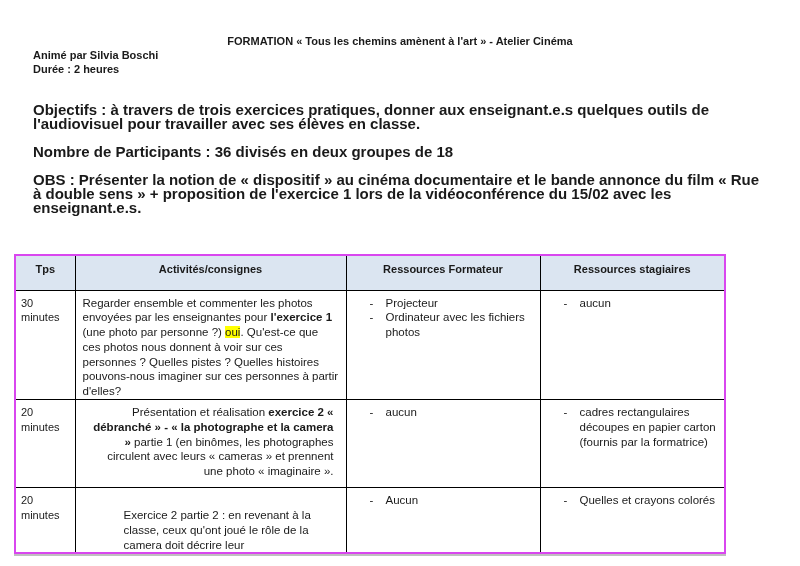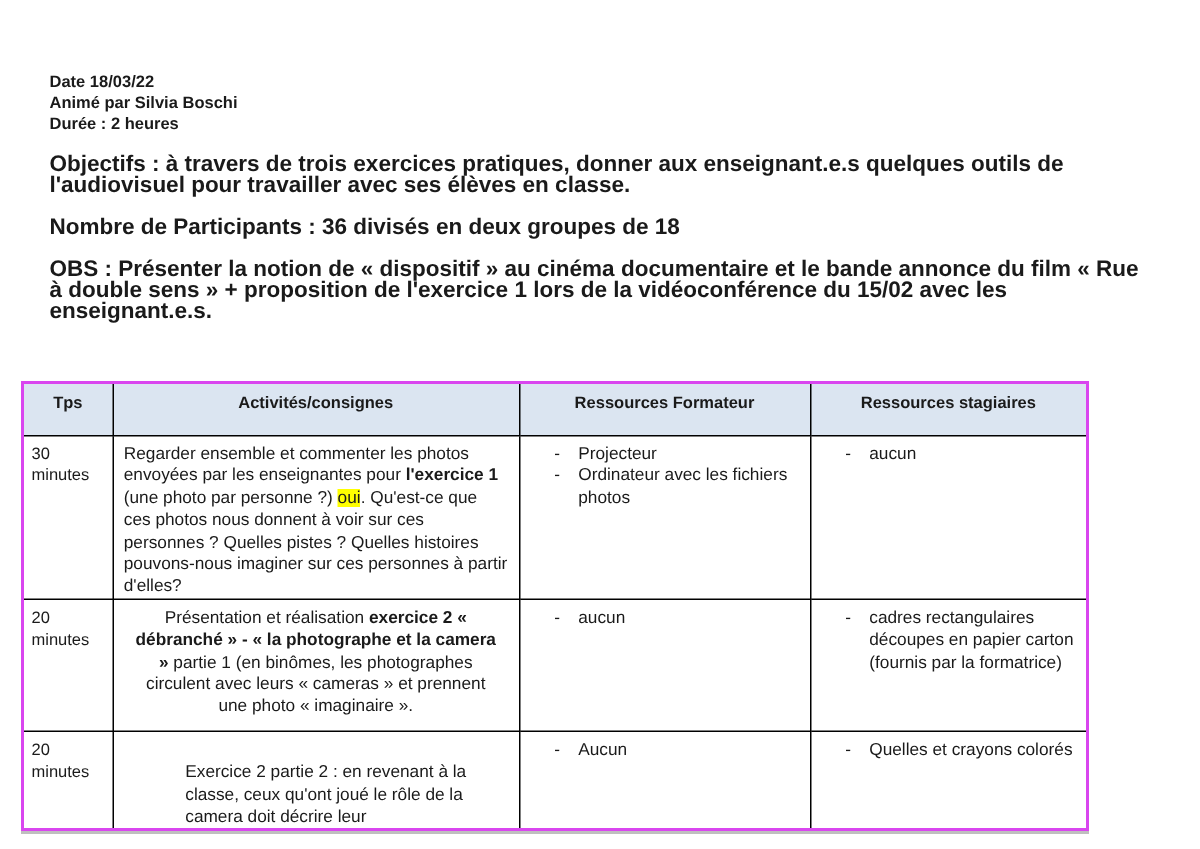--- a/index.html
+++ b/index.html
@@ -39,40 +39,40 @@
   }
   .schedule th {
     background: #dbe5f1;
     font-weight: bold; font-size: 11px;
     text-align: center; padding-top: 7px;
     height: 35px;
   }
   .schedule td { line-height: 14.8px; }
   td.tps { padding: 5px 3px 0 5px; font-size: 11px; }
   td.act { padding: 5px 7px 0 7px; }
-  td.act.center { text-align: center; padding-left: 12px; padding-right: 12px; }
+  td.act.center { text-align: right; padding-left: 12px; padding-right: 12px; }
   td.act.pad-top { padding-top: 20px; padding-left: 48px; }
   td.res { padding: 5px 4px 0 23px; }
   .dash-item { display: flex; }
   .dash { width: 16px; flex: 0 0 16px; }
   .dash-text { flex: 1; }
   .b { font-weight: bold; }
   .hl { background: #ffff00; }
   tr.r1 td { height: 100px; margin-top: 48px; }
   tr.r2 td { height: 88px; }
   tr.r3 td { height: 45px; }
 </style>
 </head>
 <body>
 
 <div class="page">
 
+  <div class="doc-title">FORMATION « Tous les chemins amènent à l'art » - Atelier Cinéma</div>
 
   <div class="meta-block">
-    <div>Date 18/03/22</div>
     <div>Animé par Silvia Boschi</div>
     <div>Durée : 2 heures</div>
   </div>
 
   <div class="para para-objectifs">Objectifs : à travers de trois exercices pratiques, donner aux enseignant.e.s quelques outils de l'audiovisuel pour travailler avec ses élèves en classe.</div>
   <div class="para para-participants">Nombre de Participants : 36 divisés en deux groupes de 18</div>
   <div class="para para-obs">OBS : Présenter la notion de « dispositif » au cinéma documentaire et le bande annonce du film « Rue à double sens » + proposition de l'exercice 1 lors de la vidéoconférence du 15/02 avec les enseignant.e.s.</div>
 
   <table class="schedule">
     <colgroup>

